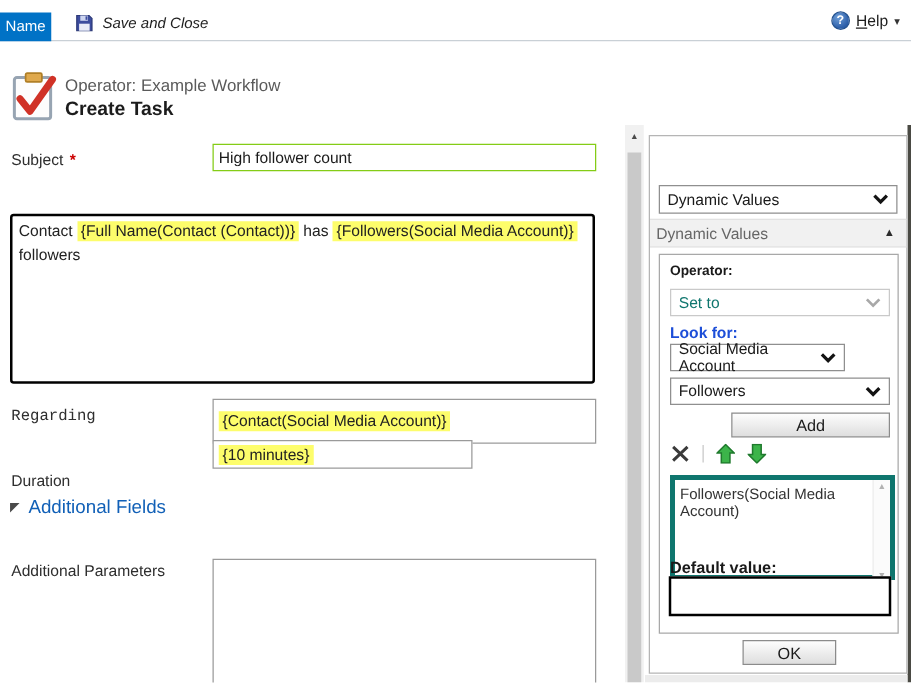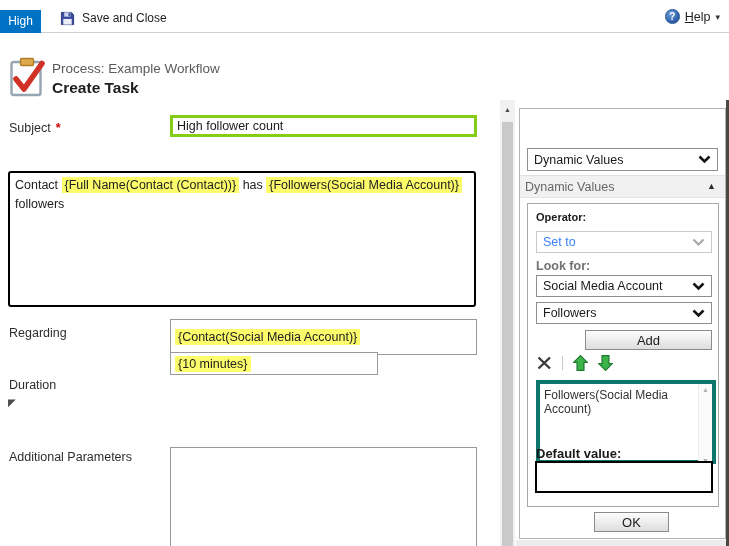--- a/index.html
+++ b/index.html
@@ -12,48 +12,48 @@
     font-size: 12.5px;
     color: #222;
   }
   .abs { position: absolute; }
 
   
   .topbar { left:0; top:0; width:729px; height:33px; background:#fff; border-bottom:1px solid #c9d0d6; }
   .file-tab { left:0; top:10px; width:41px; height:23px; background:#0072c6; color:#fff;
     font-size:12px; text-align:center; line-height:22px; cursor:pointer; }
   .save-close { left:60px; top:9px; height:18px; display:flex; align-items:center; gap:7px;
-    font-size:12px; color:#1e1e1e; cursor:pointer; }
+    font-size:12px; color:#1e1e1e; cursor:pointer;font-style:italic; }
   .help-area { top:9px; right:9px; display:flex; align-items:center; gap:5px; cursor:pointer;
     font-size:12.5px; color:#1e1e1e; }
   .help-icon { width:15px; height:15px; border-radius:50%;
     background: radial-gradient(circle at 35% 30%, #6f9fd8, #2c5ea9 70%);
     color:#fff; font-size:10px; font-weight:bold; display:flex; align-items:center; justify-content:center;
     border:1px solid #24528f; }
   .help-key { text-decoration: underline; }
   .help-caret { font-size:9px; color:#333; }
 
   
   .hdr-icon { left:8px; top:57px; width:38px; height:41px; }
   .hdr-process { left:52px; top:61px; font-size:13.5px; color:#5a5a5a; }
   .hdr-title { left:52px; top:79px; font-size:15.5px; font-weight:bold; color:#1c1c1c; }
 
   
   .lbl { font-size:12.5px; color:#2e2e2e; }
   .req { color:#cc0000; font-weight:bold; margin-left:5px; }
-  .txt-input { border:3px solid #84cc16; background:#fff; font-family:"Liberation Sans",sans-serif;
+  .txt-input { border:1px solid #84cc16; background:#fff; font-family:"Liberation Sans",sans-serif;
     font-size:12.5px; color:#1a1a1a; padding:0 4px; }
   .subject-label { left:9px; top:121px; }
   .subject-input { left:170px; top:115px; width:307px; height:22px; }
   .desc-heading { left:8px; top:146px; font-size:15px; font-weight:bold; color:#1d4ed8;margin-top:40px; }
   .desc-box { left:8px; top:171px; width:468px; height:136px; border:2px solid #000;
     border-radius:3px; background:#fff; padding:3px 5px; font-size:12.5px; line-height:19px;
     white-space:pre-wrap; cursor:text; }
   .highlight { background:#fdfd6b; padding:1px 3px; }
-  .regarding-label { left:9px; top:326px; }
+  .regarding-label { left:9px; top:326px;font-family:Liberation Mono, monospace; }
   .field-box { border:1px solid #9a9a9a; background:#fff; display:flex; align-items:center;
     padding:0 4px; font-size:12.5px; cursor:text; }
   .regarding-input { left:170px; top:319px; width:307px; height:36px; }
   .duration-label { left:9px; top:378px; }
   .duration-input { left:170px; top:352px; width:208px; height:23px;align-items:center; }
   .add-fields { left:8px; top:397px; display:flex; align-items:center; gap:7px; cursor:pointer; }
   .add-fields-tri { font-size:10px; color:#4a4a4a; }
   .add-fields-text { font-size:15px; color:#1160b7; }
   .addparam-label { left:9px; top:450px; }
   .addparam-area { left:170px; top:447px; width:307px; height:120px; border:1px solid #9a9a9a;
@@ -68,31 +68,31 @@
   
   .dark-edge { left:726px; top:100px; width:3px; height:446px; background:#4a4a44; }
   .panel { left:519px; top:108px; width:207px; height:431px; background:#fff; border:1px solid #b5b5b5; }
   .panel .abs { position:absolute; }
   .fa-header { left:0; top:0; width:205px; height:33px; background:#f3f3f3; }
   .fa-title { left:11px; top:9px; font-size:13px; font-weight:bold; color:#1f1f1f; }
   .fa-chevron { top:7px; right:9px; font-size:17px; font-weight:bold; color:#444; cursor:pointer; }
   .select { border:1px solid #8f8f8f; background:#fff; display:flex; align-items:center;
     padding:0 6px; font-size:12.5px; color:#1a1a1a; cursor:pointer; }
   .select .chev { margin-left:auto; display:flex; }
-  .select.disabled { border-color:#c9c9c9; color:#3b82f6; cursor:default; }
+  .select.disabled { border-color:#c9c9c9; color:#0f766e; cursor:default; }
   .dv-select { left:7px; top:39px; width:191px; height:23px; }
   .section-hdr { left:0; top:66px; width:205px; height:23px; background:#f1f1f1;
     border-top:1px solid #e2e2e2; border-bottom:1px solid #e2e2e2; }
   .section-lbl { left:5px; top:4px; font-size:12.5px; color:#666; }
   .section-tri { top:5px; right:9px; font-size:9px; color:#2b2b2b; cursor:pointer; }
   .group-box { left:7px; top:94px; width:192px; height:304px; border:1px solid #a8a8a8; }
   .op-label { left:8px; top:7px; font-size:11px; font-weight:bold; color:#1a1a1a; }
   .setto-select { left:8px; top:27px; width:176px; height:22px; }
-  .lookfor-label { left:8px; top:55px; font-size:12.5px; font-weight:bold; color:#737373; }
-  .entity-select { left:8px; top:71px; width:176px; height:22px; }
+  .lookfor-label { left:8px; top:55px; font-size:12.5px; font-weight:bold; color:#1d4ed8; }
+  .entity-select { left:8px; top:71px; width:140px; height:22px; }
   .attr-select { left:8px; top:98px; width:176px; height:22px; }
   .btn { background:linear-gradient(#fdfdfd,#dedede); border:1px solid #8b8b8b; font-size:13px;
     color:#1a1a1a; display:flex; align-items:center; justify-content:center; cursor:pointer;
     font-family:"Liberation Sans",sans-serif; }
   .add-btn { left:57px; top:126px; width:127px; height:20px; }
   .fa-toolbar { left:8px; top:150px; width:176px; height:18px; display:flex; align-items:center; gap:10px; }
   .tool-x { cursor:pointer; display:flex; }
   .tool-sep { width:1px; height:14px; background:#c8c8c8; }
   .tool-arrow { cursor:pointer; display:flex; }
   .listbox { left:8px; top:176px; width:180px; height:84px; border:4px solid #0f766e; background:#fff; cursor:default; }
@@ -103,21 +103,21 @@
   .defval-label { left:8px; top:242px; font-size:13px; font-weight:bold; color:#1a1a1a; }
   .defval-input { left:7px; top:257px; width:178px; height:32px; border:2px solid #000;
     font-family:"Liberation Sans",sans-serif; font-size:12.5px; padding:0 4px; }
   .ok-btn { left:74px; top:403px; width:75px; height:20px; }
   .footer-strip { left:516px; top:540px; width:210px; height:6px; background:#ececec; }
 </style>
 </head>
 <body>
 
 <div class="abs topbar">
-  <div class="abs file-tab">High</div>
+  <div class="abs file-tab">Name</div>
   <div class="abs save-close">
     <span style="display:flex;">
       <svg width="15" height="15" viewBox="0 0 16 16">
         <path d="M1.5 1.5 h10.5 l2.5 2.5 v10.5 h-13 z" fill="#3d4d9e" stroke="#2b3876" stroke-width="1"></path>
         <rect x="4.5" y="1.5" width="6.5" height="4.5" fill="#cdd5f0"></rect>
         <rect x="9" y="2.2" width="1.6" height="3" fill="#3d4d9e"></rect>
         <rect x="3.5" y="8.5" width="9" height="6" fill="#e9ecf8"></rect>
       </svg>
     </span>
     <span>Save and Close</span>
@@ -129,21 +129,21 @@
   </div>
 </div>
 
 <div class="abs hdr-icon">
   <svg width="38" height="41" viewBox="0 0 38 41">
     <rect x="3.5" y="5" width="29" height="33" rx="2" fill="#fdfdfd" stroke="#97a4b2" stroke-width="2.4"></rect>
     <rect x="12.5" y="1.5" width="13" height="7" rx="1.2" fill="#dfa94d" stroke="#b07f26" stroke-width="1.4"></rect>
     <path d="M8 22 L16 32 L34 6.5" fill="none" stroke="#d03227" stroke-width="5.6" stroke-linecap="round" stroke-linejoin="round"></path>
   </svg>
 </div>
-<div class="abs hdr-process">Process: Example Workflow</div>
+<div class="abs hdr-process">Operator: Example Workflow</div>
 <div class="abs hdr-title">Create Task</div>
 
 <div class="abs lbl subject-label">
   <span>Subject</span><span class="req">*</span>
 </div>
 <input class="abs txt-input subject-input" value="High follower count" style="">
 
 <div class="abs desc-heading">Description</div>
 
 <div class="abs desc-box"><span>Contact </span><span class="highlight">{Full Name(Contact (Contact))}</span><span> has </span><span class="highlight">{Followers(Social Media Account)}</span><span>  followers</span></div>
@@ -153,20 +153,21 @@
   <span class="highlight">{Contact(Social Media Account)}</span>
 </div>
 
 <div class="abs lbl duration-label">Duration</div>
 <div class="abs field-box duration-input">
   <span class="highlight">{10 minutes}</span>
 </div>
 
 <div class="abs add-fields">
   <span class="add-fields-tri">◤</span>
+  <span class="add-fields-text">Additional Fields</span>
 </div>
 
 <div class="abs lbl addparam-label">Additional Parameters</div>
 <textarea class="abs addparam-area" value="" style=""></textarea>
 
 <div class="abs vscroll">
   <div class="abs vscroll-up">▲</div>
   <div class="abs vscroll-thumb"></div>
 </div>
 

